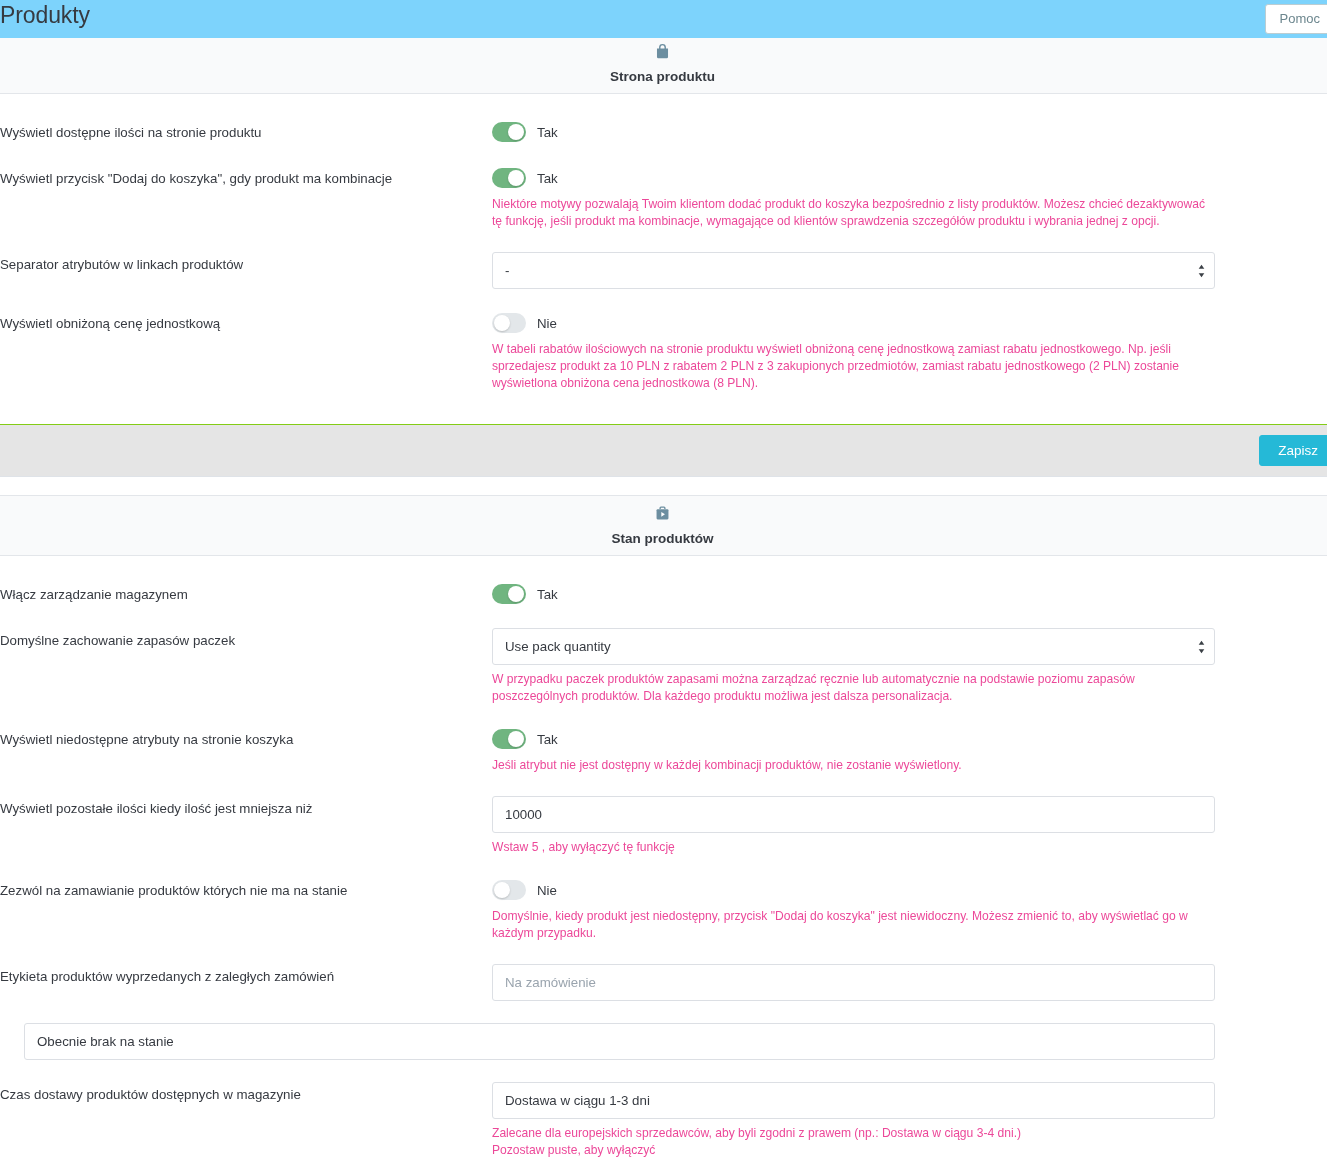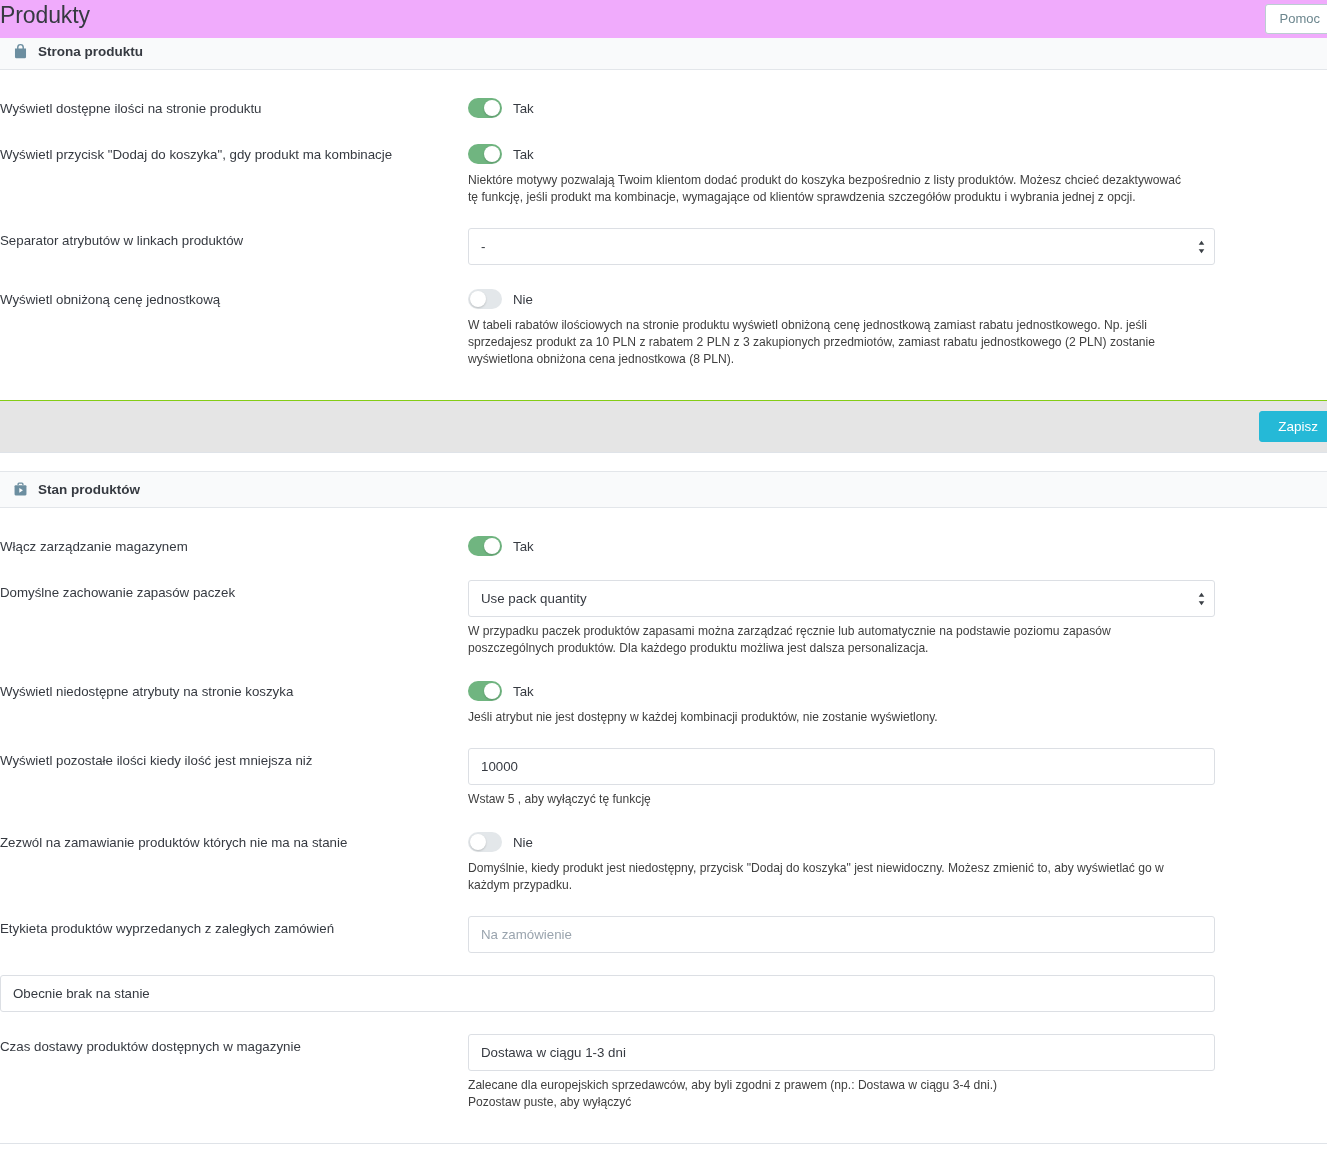--- a/index.html
+++ b/index.html
@@ -12,21 +12,21 @@
   }
   body { overflow-x: hidden; }
 
   .page { position: relative; width: 1327px; }
 
   
   .page-header {
     position: relative;
     height: 38px;
     padding-left: 0;
-    background: #f0abfc;
+    background: #7dd3fc;
   }
   .page-title {
     position: absolute;
     left: 0px; top: 2px;
     font-size: 23px;
     color: #363a41;
     font-weight: 400;
     letter-spacing: -0.1px;
     white-space: nowrap;
   }
@@ -56,20 +56,21 @@
     background: #f9fafb;
     border-bottom: 1px solid #e3e6ea;
     padding: 9px 14px 9px 12px;
     font-size: 13.5px;
     color: #363a41;
     font-weight: 700;
     display: flex;
     align-items: center;
     gap: 9px;
     min-height: 36px;
+    flex-direction: column;
   }
   .panel-heading.clipped {
     margin-top: -10px;
     padding-top: 14px;
   }
   .panel-body {
     padding: 26px 0 10px 0;
     background: #ffffff;
   }
   .panel-footer {
@@ -101,20 +102,21 @@
     padding-top: 3px;
     font-size: 13.3px;
     line-height: 19px;
     color: #363a41;
     font-weight: 400;
   }
   .form-control-col {
     flex: 1 1 auto;
     padding-right: 112px;
     min-width: 0;
+    margin-left: 24px;
   }
 
   
   .switch-wrap {
     display: flex;
     align-items: center;
     gap: 11px;
     height: 24px;
   }
   .switch {
@@ -164,21 +166,21 @@
     transform: translateY(-50%);
     width: 9px; height: 15px;
     pointer-events: none;
   }
 
   
   .help-txt {
     margin-top: 6px;
     font-size: 12.1px;
     line-height: 17px;
-    color: #404040;
+    color: #ec4899;
     max-width: 716px;
   }
 
   
   .btn-save {
     position: absolute;
     right: -10px; top: 10px;
     background: #25b9d7;
     border: 1px solid #25b9d7;
     color: #ffffff;

